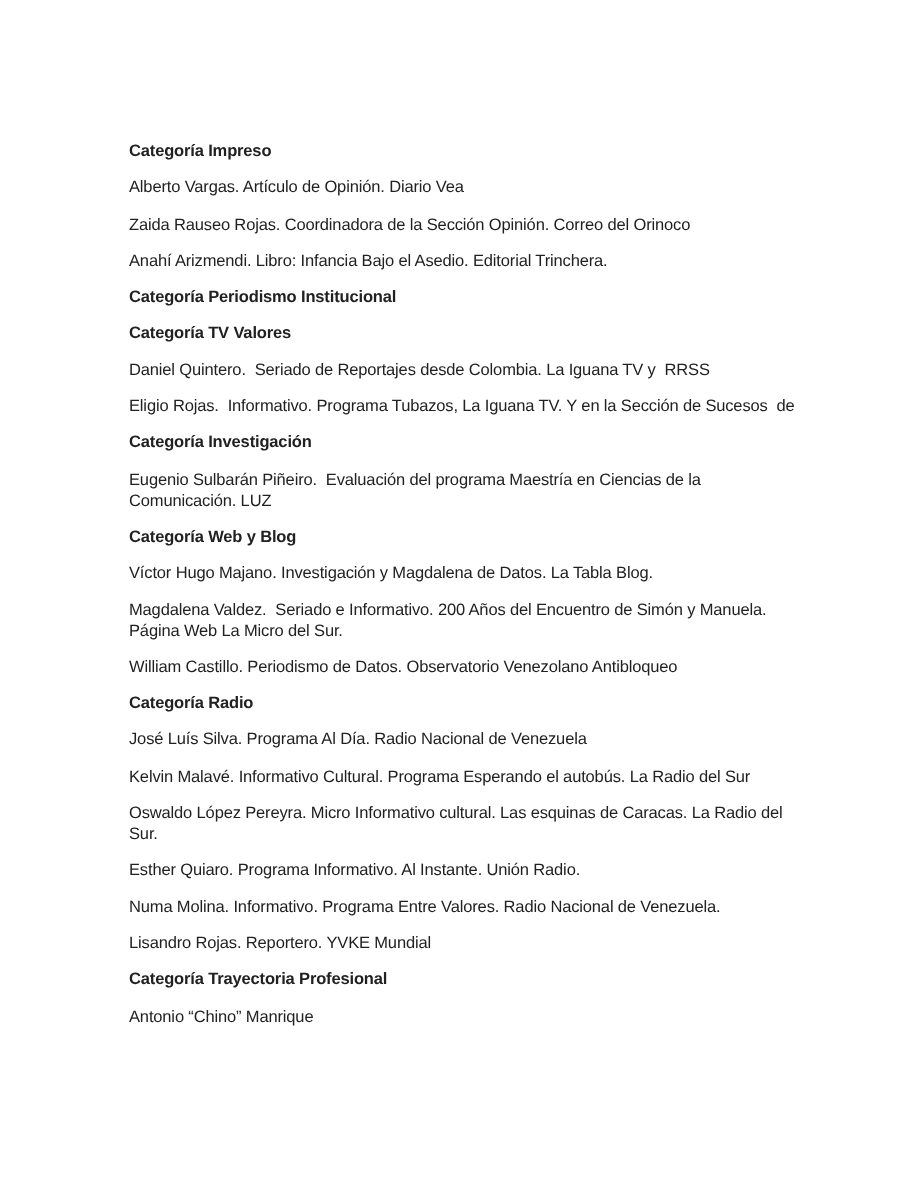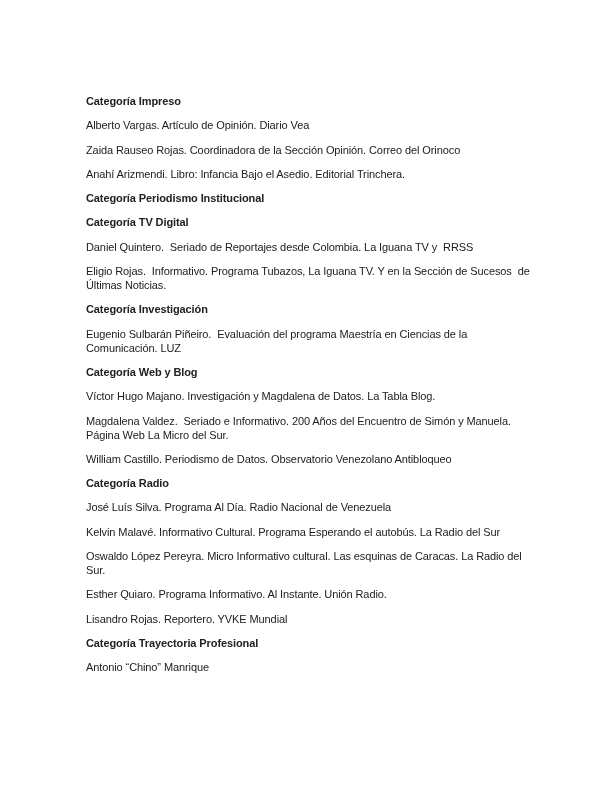--- a/index.html
+++ b/index.html
@@ -56,28 +56,27 @@
       <p class="para body">
         <span class="line">Zaida Rauseo Rojas. Coordinadora de la Sección Opinión. Correo del Orinoco</span>
       </p>
       <p class="para body">
         <span class="line">Anahí Arizmendi. Libro: Infancia Bajo el Asedio. Editorial Trinchera.</span>
       </p>
       <p class="para heading">
         <span class="line">Categoría Periodismo Institucional</span>
       </p>
       <p class="para heading">
-        <span class="line">Categoría TV Digital</span>
+        <span class="line">Categoría TV Valores</span>
       </p>
       <p class="para body">
         <span class="line">Daniel Quintero.  Seriado de Reportajes desde Colombia. La Iguana TV y  RRSS</span>
       </p>
       <p class="para body">
         <span class="line">Eligio Rojas.  Informativo. Programa Tubazos, La Iguana TV. Y en la Sección de Sucesos  de</span>
-        <span class="line">Últimas Noticias.</span>
       </p>
       <p class="para heading">
         <span class="line">Categoría Investigación</span>
       </p>
       <p class="para body">
         <span class="line">Eugenio Sulbarán Piñeiro.  Evaluación del programa Maestría en Ciencias de la</span>
         <span class="line">Comunicación. LUZ</span>
       </p>
       <p class="para heading">
         <span class="line">Categoría Web y Blog</span>
@@ -102,20 +101,23 @@
         <span class="line">Kelvin Malavé. Informativo Cultural. Programa Esperando el autobús. La Radio del Sur</span>
       </p>
       <p class="para body">
         <span class="line">Oswaldo López Pereyra. Micro Informativo cultural. Las esquinas de Caracas. La Radio del</span>
         <span class="line">Sur.</span>
       </p>
       <p class="para body">
         <span class="line">Esther Quiaro. Programa Informativo. Al Instante. Unión Radio.</span>
       </p>
       <p class="para body">
+        <span class="line">Numa Molina. Informativo. Programa Entre Valores. Radio Nacional de Venezuela.</span>
+      </p>
+      <p class="para body">
         <span class="line">Lisandro Rojas. Reportero. YVKE Mundial</span>
       </p>
       <p class="para heading">
         <span class="line">Categoría Trayectoria Profesional</span>
       </p>
       <p class="para body">
         <span class="line">Antonio “Chino” Manrique</span>
       </p>
     </section>
 </main>

